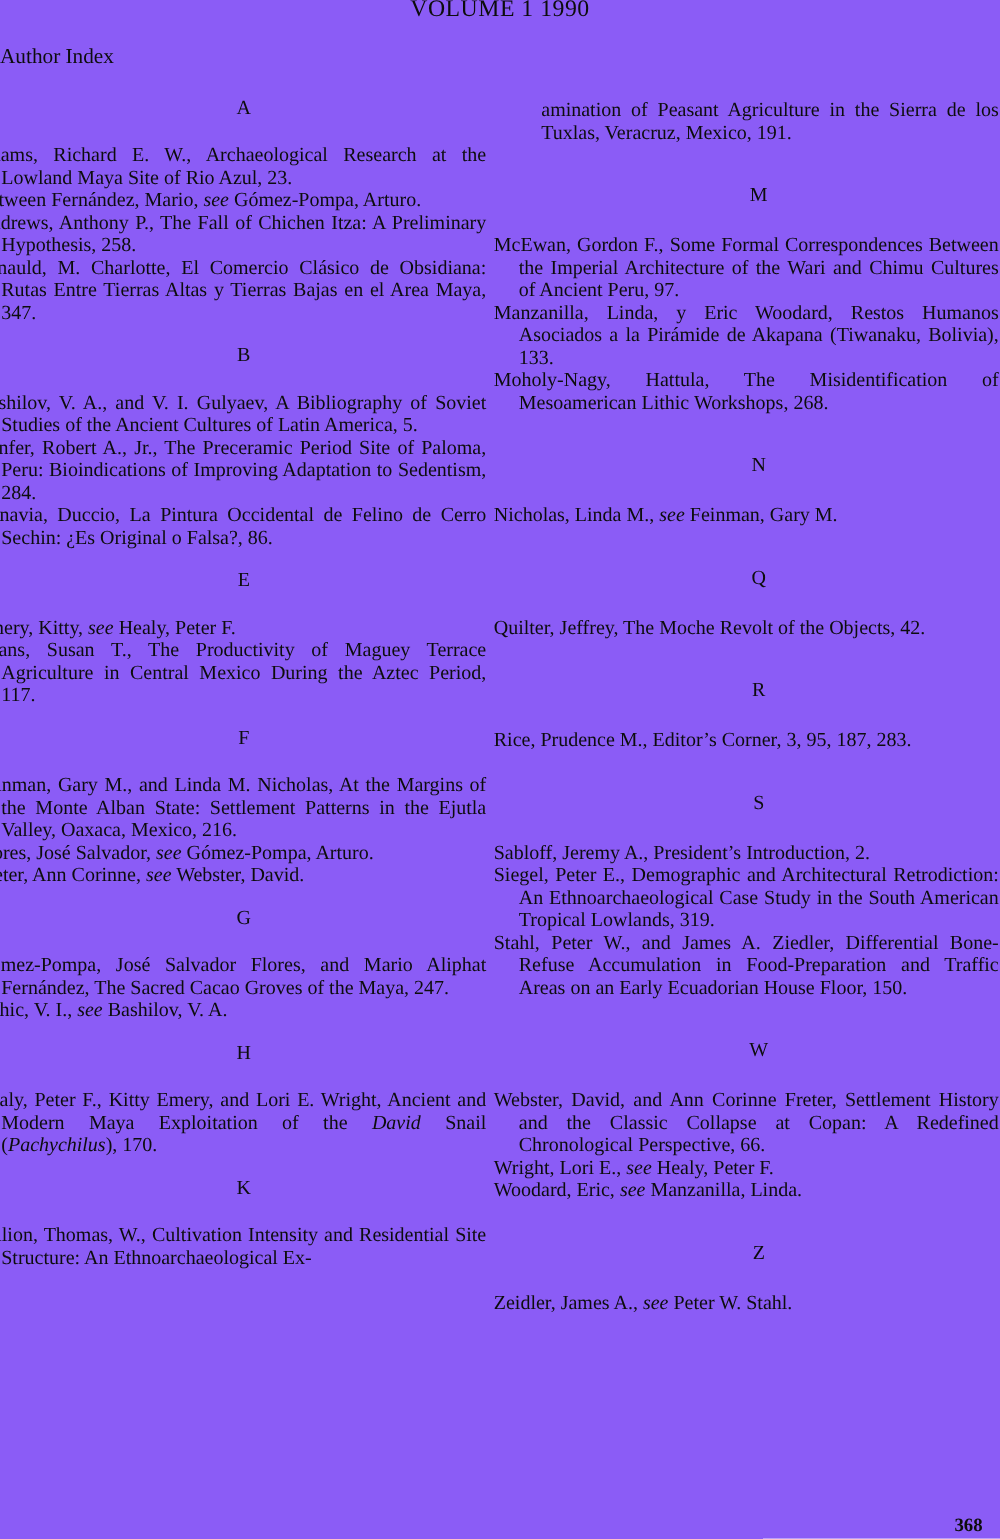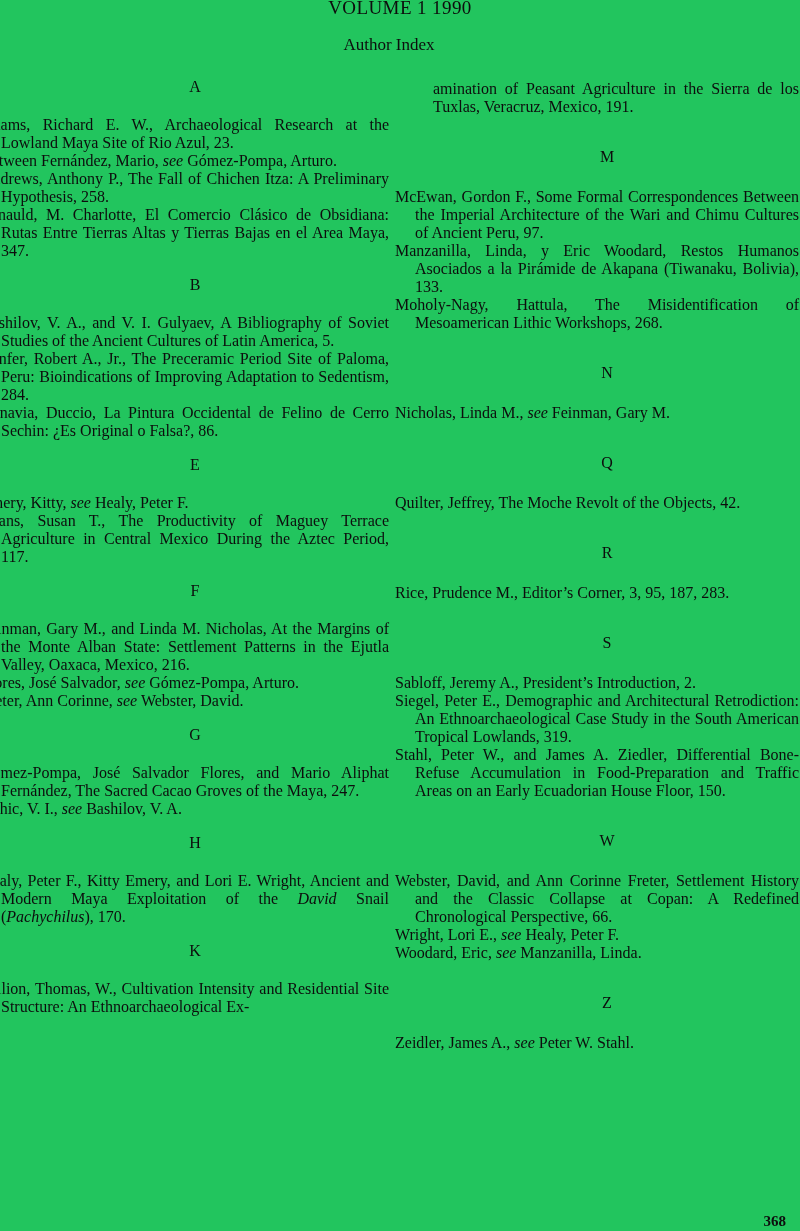--- a/index.html
+++ b/index.html
@@ -1,31 +1,31 @@
 <!DOCTYPE html>
 <html><head>
 <meta charset="utf-8">
 <style>
   html,body { margin:0; padding:0; background:#ffffff; }
   .page {
     position:relative;
     width:800px; height:1231px;
-    background:#22c55e;
+    background:#8b5cf6;
     color:#0d0d0d;
     font-family:"Liberation Serif", serif;
     overflow:hidden;
   }
   .volume-line {
     position:absolute; top:-3px; left:0; width:100%;
     text-align:center;
     font-size:19px; letter-spacing:0.4px;
   }
   .page-title {
     position:absolute; top:35px; left:0; width:778px;
-    text-align:center;
+    text-align:left;
     font-size:17px;
   }
   .col {
     position:absolute;
     font-size:16px; line-height:18px;
     text-align:justify;
   }
   .col-left  { left:1px;   top:78px; width:388px; }
   .col-right { left:415px; top:80px; width:384px; }
   .section-letter {

